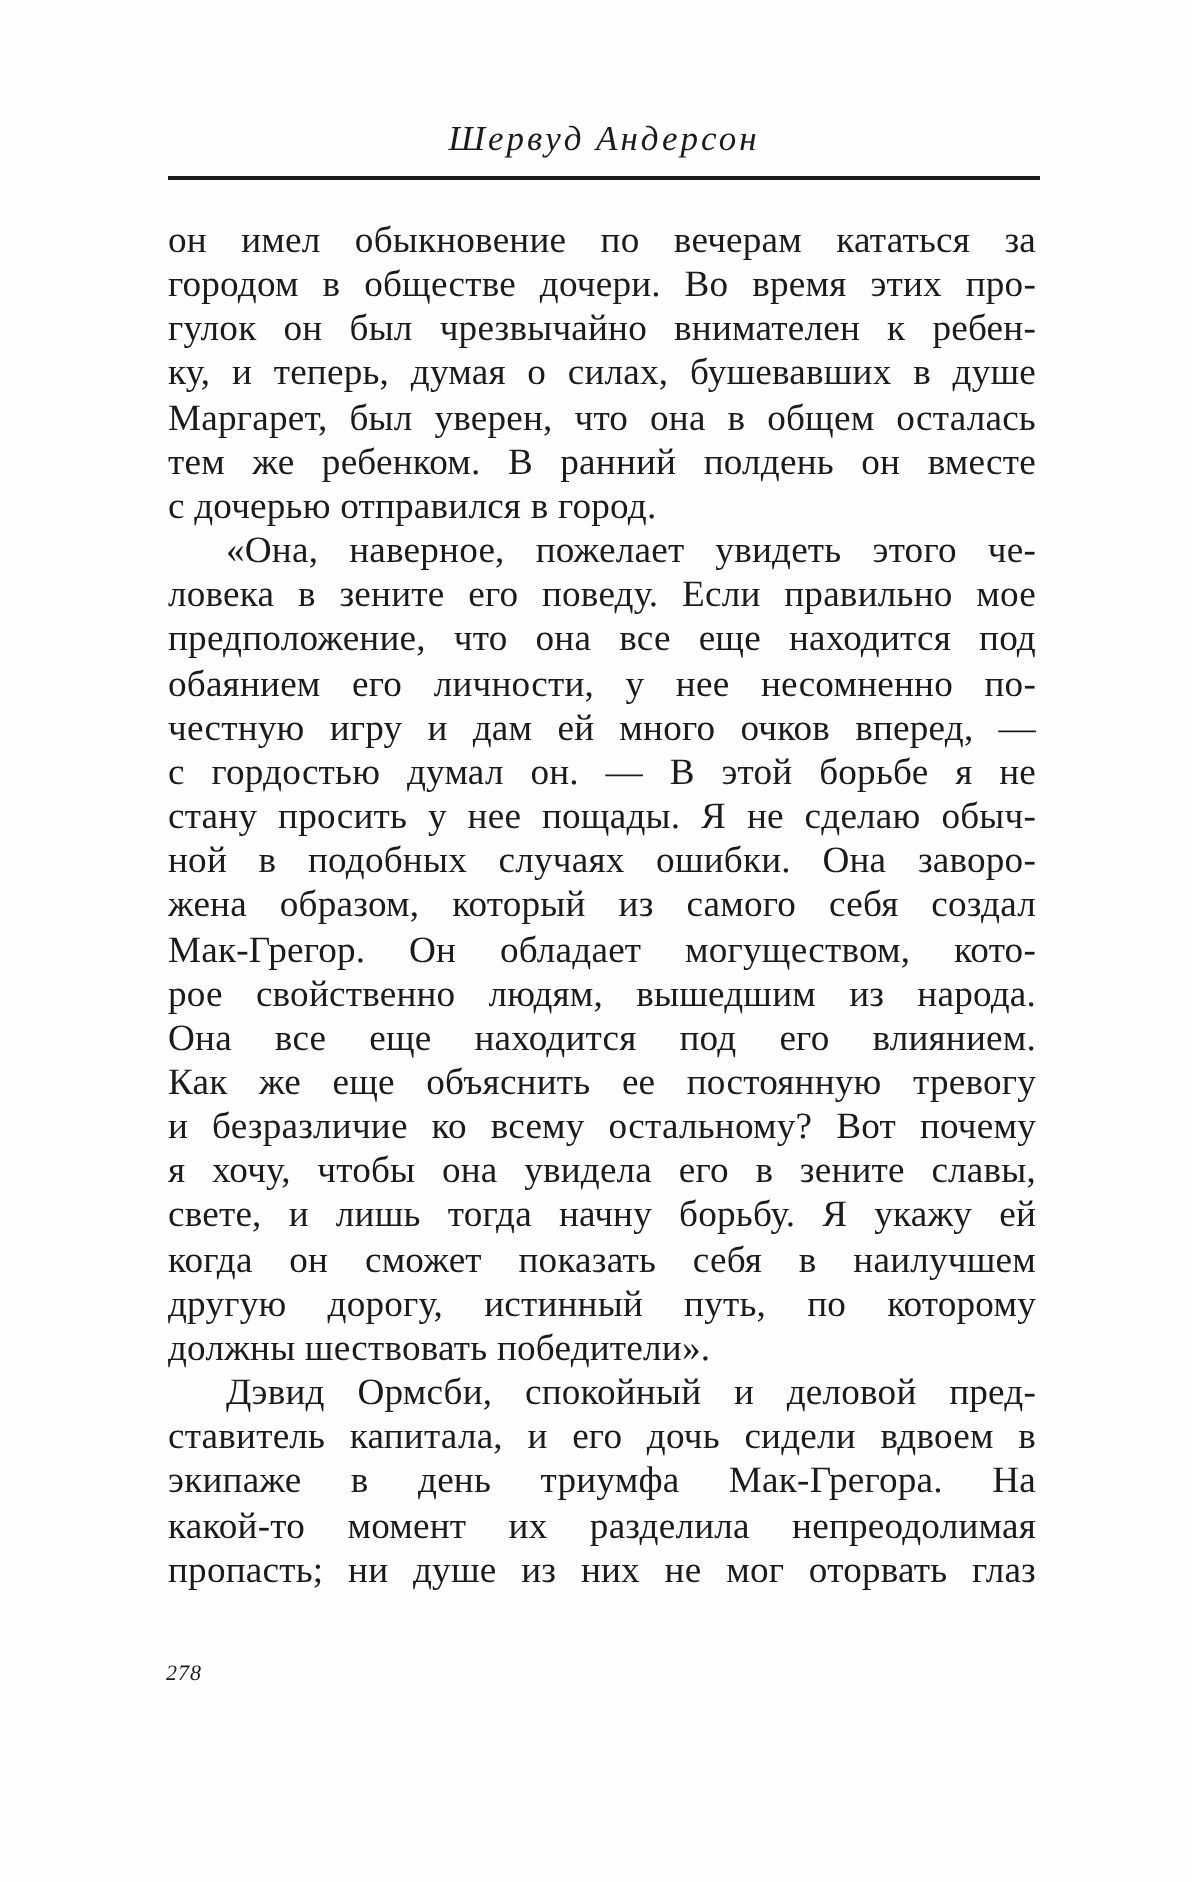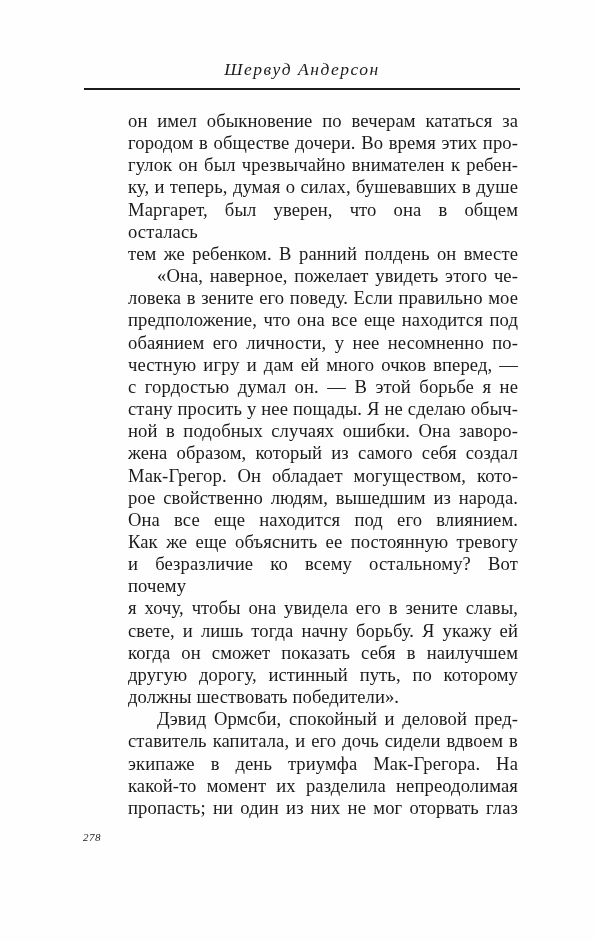--- a/index.html
+++ b/index.html
@@ -42,21 +42,20 @@
     left: 84px;
     width: 434px;
     font-size: 18.6px;
     line-height: 22.15px;
     letter-spacing: 0.1px;
   }
   .line {
     text-align: justify;
     text-align-last: justify;
     white-space: normal;
-    margin-left: 44px;
   }
   .line.para-end {
     text-align-last: left;
   }
   .line.indent {
     text-indent: 29px;
   }
   .folio {
     position: absolute;
     top: 831px;
@@ -73,20 +72,21 @@
 <div class="page">
   <div class="running-header">Шервуд Андерсон</div>
   <div class="header-rule"></div>
   <div class="page-body">
       <div class="line">он имел обыкновение по вечерам кататься за</div>
       <div class="line">городом в обществе дочери. Во время этих про-</div>
       <div class="line">гулок он был чрезвычайно внимателен к ребен-</div>
       <div class="line">ку, и теперь, думая о силах, бушевавших в душе</div>
       <div class="line">Маргарет, был уверен, что она в общем осталась</div>
       <div class="line">тем же ребенком. В ранний полдень он вместе</div>
+      <div class="line para-end">с дочерью отправился в город.</div>
       <div class="line indent">«Она, наверное, пожелает увидеть этого че-</div>
       <div class="line">ловека в зените его поведу. Если правильно мое</div>
       <div class="line">предположение, что она все еще находится под</div>
       <div class="line">обаянием его личности, у нее несомненно по-</div>
       <div class="line">честную игру и дам ей много очков вперед, —</div>
       <div class="line">с гордостью думал он. — В этой борьбе я не</div>
       <div class="line">стану просить у нее пощады. Я не сделаю обыч-</div>
       <div class="line">ной в подобных случаях ошибки. Она заворо-</div>
       <div class="line">жена образом, который из самого себя создал</div>
       <div class="line">Мак-Грегор. Он обладает могуществом, кото-</div>
@@ -96,16 +96,16 @@
       <div class="line">и безразличие ко всему остальному? Вот почему</div>
       <div class="line">я хочу, чтобы она увидела его в зените славы,</div>
       <div class="line">свете, и лишь тогда начну борьбу. Я укажу ей</div>
       <div class="line">когда он сможет показать себя в наилучшем</div>
       <div class="line">другую дорогу, истинный путь, по которому</div>
       <div class="line para-end">должны шествовать победители».</div>
       <div class="line indent">Дэвид Ормсби, спокойный и деловой пред-</div>
       <div class="line">ставитель капитала, и его дочь сидели вдвоем в</div>
       <div class="line">экипаже в день триумфа Мак-Грегора. На</div>
       <div class="line">какой-то момент их разделила непреодолимая</div>
-      <div class="line">пропасть; ни один из них не мог оторвать глаз</div>
+      <div class="line">пропасть; ни душе из них не мог оторвать глаз</div>
     </div>
   <div class="folio">278</div>
 </div>
 
 </body></html>

